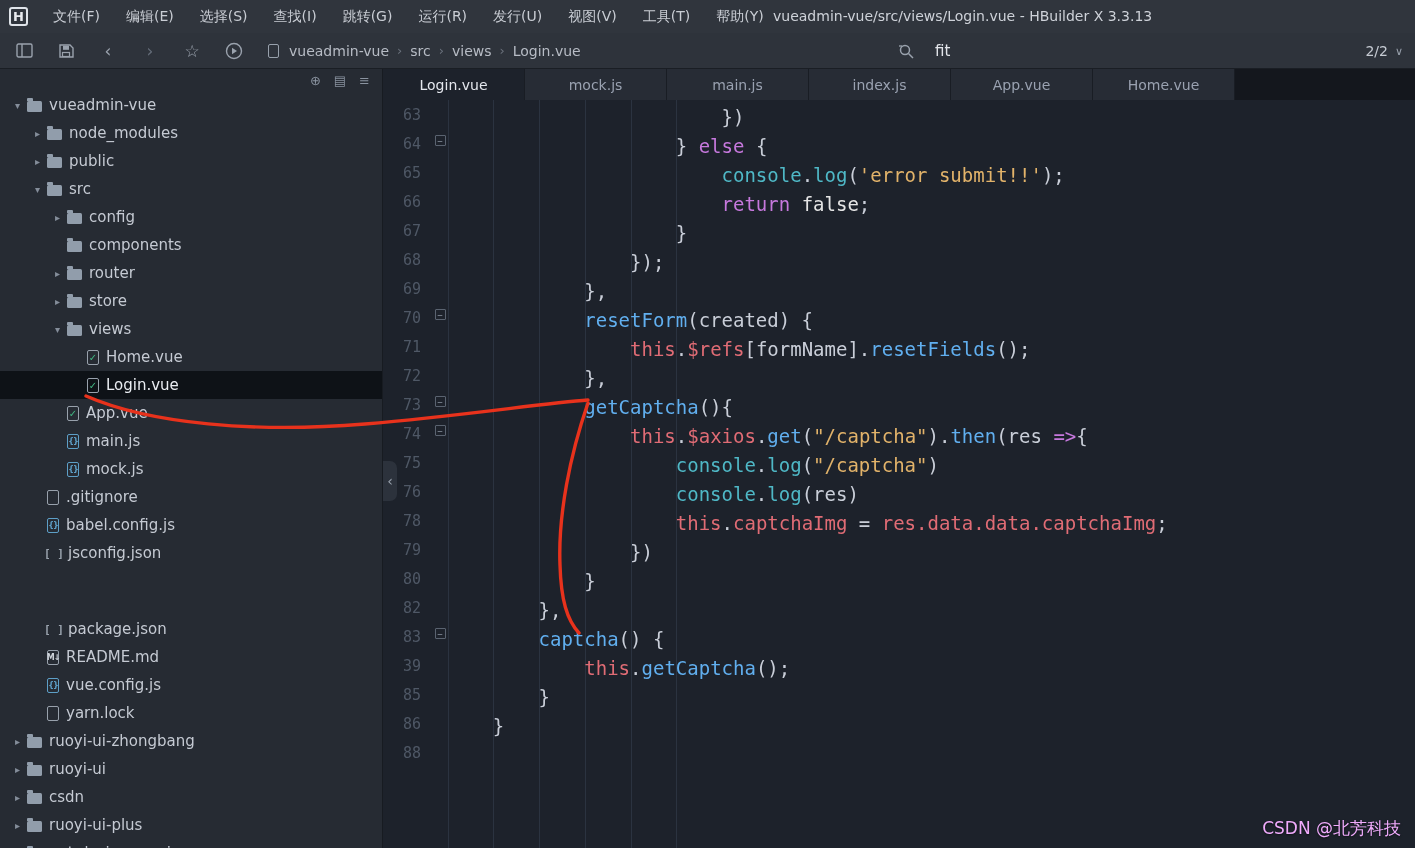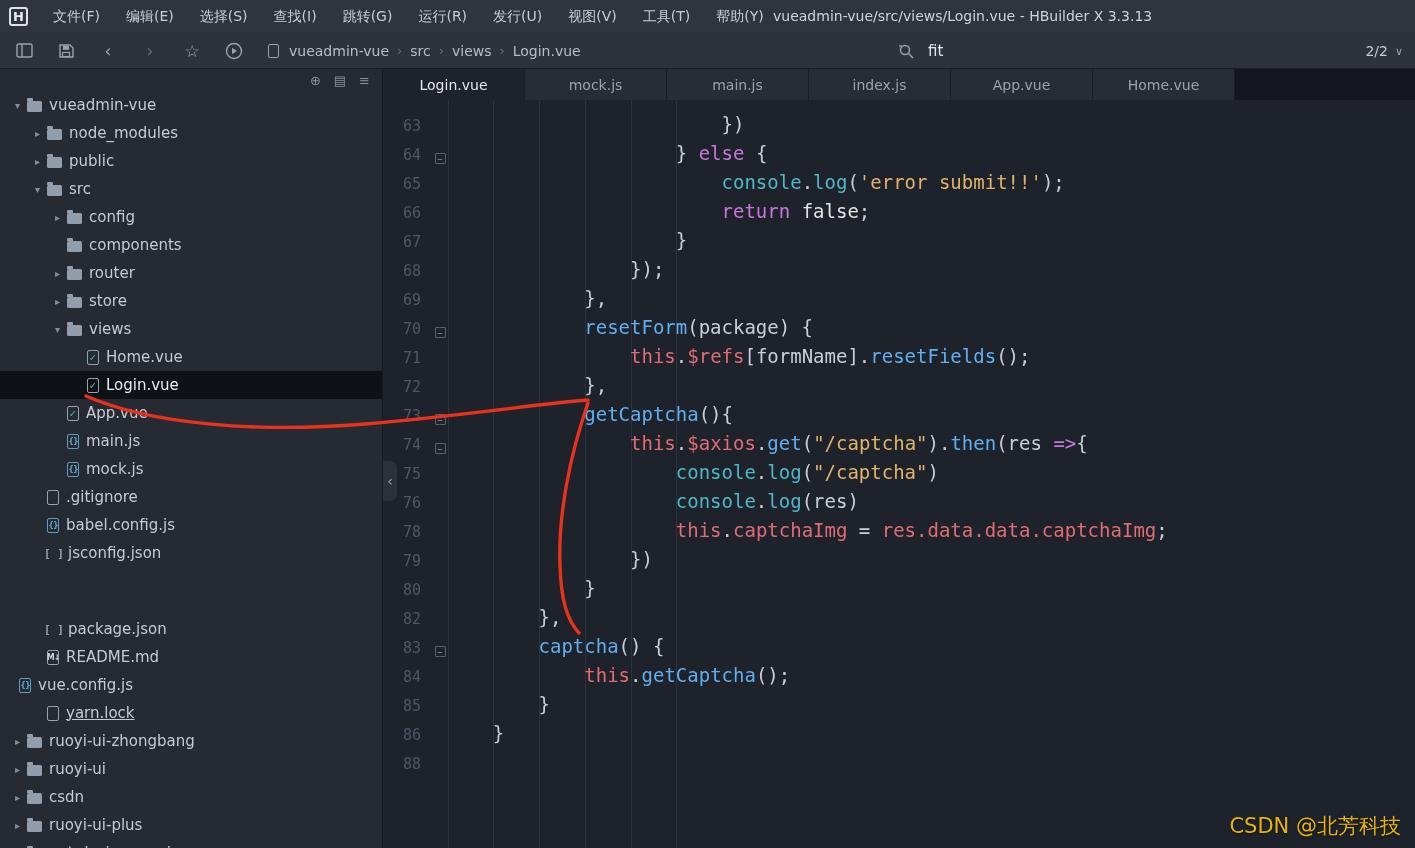--- a/index.html
+++ b/index.html
@@ -15,21 +15,21 @@
 
   
   .toolbar{height:36px;background:#2e333b;display:flex;align-items:center;position:relative;border-bottom:1px solid #1a1e24}
   .tb-icons{display:flex;align-items:center;gap:22px;padding-left:14px}
   .tb-ic{width:20px;height:20px;color:#9aa2ad;display:flex;align-items:center;justify-content:center;font-size:17px}
   .tb-ic svg{display:block}
   .tb-ic.dim{color:#646c78}
   .breadcrumb{display:flex;align-items:center;margin-left:24px;color:#b7bcc5;font-size:14px;gap:8px;white-space:nowrap}
   .bc-sep{color:#6b727d;font-size:13px}
   .bc-file-ic{width:11px;height:14px;border:1px solid #98a1ac;border-radius:2px;margin-right:2px}
-  .tb-search{position:absolute;left:898px;top:0;height:36px;display:flex;align-items:center;gap:13px;color:#e2e5ea;font-size:15px}
+  .tb-search{position:absolute;left:898px;top:0;height:36px;display:flex;align-items:center;gap:20px;color:#e2e5ea;font-size:15px}
   .tb-pager{position:absolute;right:12px;top:0;height:36px;display:flex;gap:7px;align-items:center;color:#c6cbd3;font-size:14px}
   .tb-pager .chev-down{font-size:11px;color:#9aa2ad}
 
   
   .main{display:flex;height:779px}
 
   
   .sidebar{width:383px;background:#262b33;position:relative;flex:none;border-right:1px solid #171b21;overflow:hidden}
   .sb-head{height:22px;display:flex;justify-content:flex-end;align-items:center;gap:13px;padding-right:12px;color:#8a93a0;font-size:13px}
   .sb-head span{cursor:default}
@@ -50,32 +50,32 @@
   .tlabel{margin-top:-1px}
 
   
   .editor-col{flex:1;display:flex;flex-direction:column;min-width:0;position:relative}
   .tabbar{height:31px;background:#14171d;display:flex;flex:none}
   .tab{width:142px;background:#272c35;color:#9aa2b1;font-size:14px;display:flex;align-items:center;justify-content:center;border-right:1px solid #191d24;cursor:default;white-space:nowrap}
   .tab.active{background:#1d222b;color:#e4e7ed}
   .editor{flex:1;background:#1d222b;position:relative;overflow:hidden;font-family:"DejaVu Sans Mono","Liberation Mono",monospace}
   .guide{position:absolute;top:0;bottom:0;width:1px;background:#2b3340;z-index:0}
   .code-rows{position:absolute;top:6px;left:0;right:0;z-index:1}
-  .crow{height:29px;display:flex;align-items:flex-end}
+  .crow{height:29px;display:flex;align-items:flex-start}
   .lnum{width:50px;flex:none;text-align:right;padding-right:12px;color:#4f5866;font-size:15px}
   .foldc{width:14px;flex:none;display:flex;align-items:center;justify-content:center}
   .fold-box{width:11px;height:11px;border:1px solid #5a6370;color:#8b94a1;font-size:9px;display:flex;align-items:center;justify-content:center;border-radius:1px}
   .codeln{white-space:pre;font-size:19px;color:#c9ced8}
   .t-p{color:#c9ced8}.t-k{color:#c678dd}.t-s{color:#e2b36a}.t-f{color:#61afef}
   .t-o{color:#4fb8c6}.t-r{color:#e06c75}.t-b{color:#e5e5e5}.t-c{color:#6d7584}
   .collapse-handle{position:absolute;left:0;top:392px;width:14px;height:40px;background:#2c323c;border-radius:0 7px 7px 0;color:#9aa3ae;display:flex;align-items:center;justify-content:center;font-size:14px;z-index:5;cursor:pointer}
 
   
   .annotation-svg{position:absolute;inset:0;width:1415px;height:848px;pointer-events:none;z-index:50}
-  .watermark{position:absolute;right:14px;bottom:8px;color:#eab308;font-size:21px;z-index:40;text-shadow:0 1px 2px rgba(0,0,0,.5)}
+  .watermark{position:absolute;right:14px;bottom:8px;color:#f0abfc;font-size:17px;z-index:40;text-shadow:0 1px 2px rgba(0,0,0,.5)}
 </style>
 </head>
 <body>
 
 <div id="app">
 
   <div class="titlebar">
     <div class="logo">H</div>
     <div style="display:flex">
         <div class="menu-item">文件(F)</div>
@@ -238,26 +238,26 @@
           <div class="trow" style="padding-left: 28px; margin-top: 48px;">
             <span class="chev"></span>
             <span class="ic ic-page ic-json"></span>
             <span class="tlabel">package.json</span>
           </div>
           <div class="trow" style="padding-left: 28px;">
             <span class="chev"></span>
             <span class="ic ic-page ic-md"></span>
             <span class="tlabel">README.md</span>
           </div>
-          <div class="trow" style="">
+          <div class="trow" style="padding-left: 28px;">
             <span class="chev"></span>
             <span class="ic ic-page ic-js"></span>
             <span class="tlabel">vue.config.js</span>
           </div>
-          <div class="trow" style="padding-left: 28px; text-decoration: underline;">
+          <div class="trow" style="padding-left: 28px;">
             <span class="chev"></span>
             <span class="ic ic-page ic-file"></span>
             <span class="tlabel">yarn.lock</span>
           </div>
           <div class="trow" style="padding-left: 8px;">
             <span class="chev">▸</span>
             <span class="ic ic-folder"></span>
             <span class="tlabel">ruoyi-ui-zhongbang</span>
           </div>
           <div class="trow" style="padding-left: 8px;">
@@ -340,21 +340,21 @@
             <div class="crow">
               <span class="lnum">69</span>
               <span class="foldc"></span>
               <span class="codeln"><span class="t-p">            },</span></span>
             </div>
             <div class="crow">
               <span class="lnum">70</span>
               <span class="foldc">
                 <span class="fold-box">−</span>
               </span>
-              <span class="codeln"><span class="t-p">            </span><span class="t-f">resetForm</span><span class="t-p">(package) {</span></span>
+              <span class="codeln"><span class="t-p">            </span><span class="t-f">resetForm</span><span class="t-p">(created) {</span></span>
             </div>
             <div class="crow">
               <span class="lnum">71</span>
               <span class="foldc"></span>
               <span class="codeln"><span class="t-p">                </span><span class="t-r">this</span><span class="t-p">.</span><span class="t-r">$refs</span><span class="t-p">[formName].</span><span class="t-f">resetFields</span><span class="t-p">();</span></span>
             </div>
             <div class="crow">
               <span class="lnum">72</span>
               <span class="foldc"></span>
               <span class="codeln"><span class="t-p">            },</span></span>
@@ -404,21 +404,21 @@
               <span class="codeln"><span class="t-p">        },</span></span>
             </div>
             <div class="crow">
               <span class="lnum">83</span>
               <span class="foldc">
                 <span class="fold-box">−</span>
               </span>
               <span class="codeln"><span class="t-p">        </span><span class="t-f">captcha</span><span class="t-p">() {</span></span>
             </div>
             <div class="crow">
-              <span class="lnum">84</span>
+              <span class="lnum">39</span>
               <span class="foldc"></span>
               <span class="codeln"><span class="t-p">            </span><span class="t-r">this</span><span class="t-p">.</span><span class="t-f">getCaptcha</span><span class="t-p">();</span></span>
             </div>
             <div class="crow">
               <span class="lnum">85</span>
               <span class="foldc"></span>
               <span class="codeln"><span class="t-p">        }</span></span>
             </div>
             <div class="crow">
               <span class="lnum">86</span>

